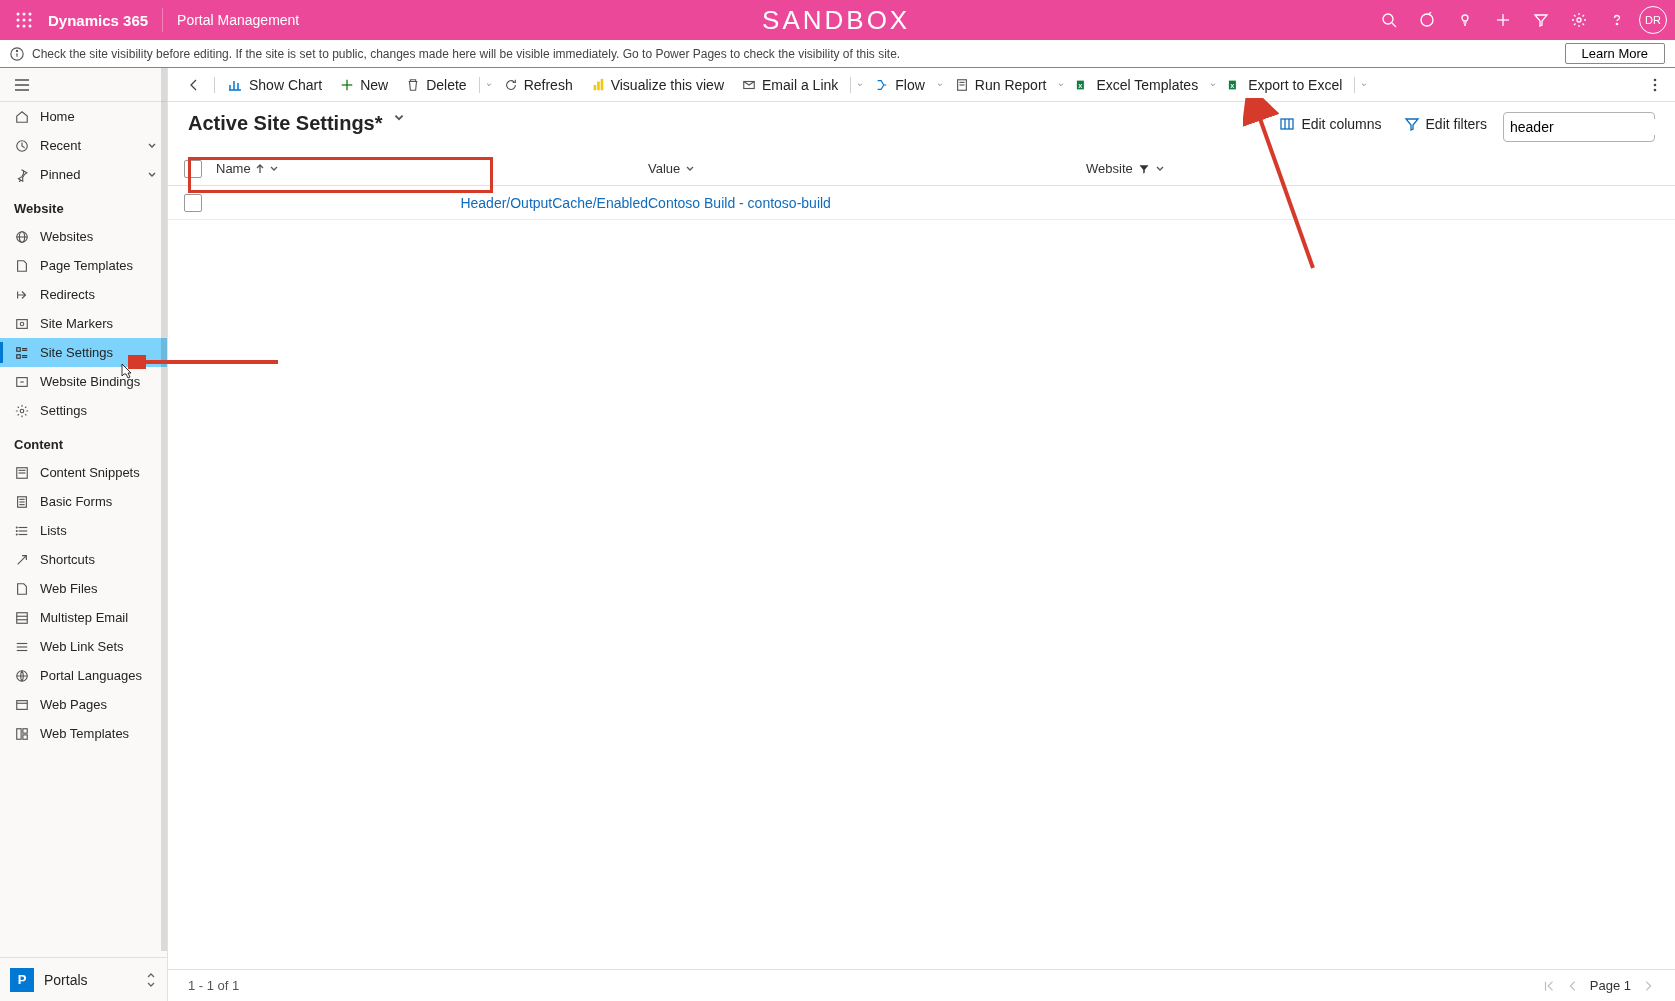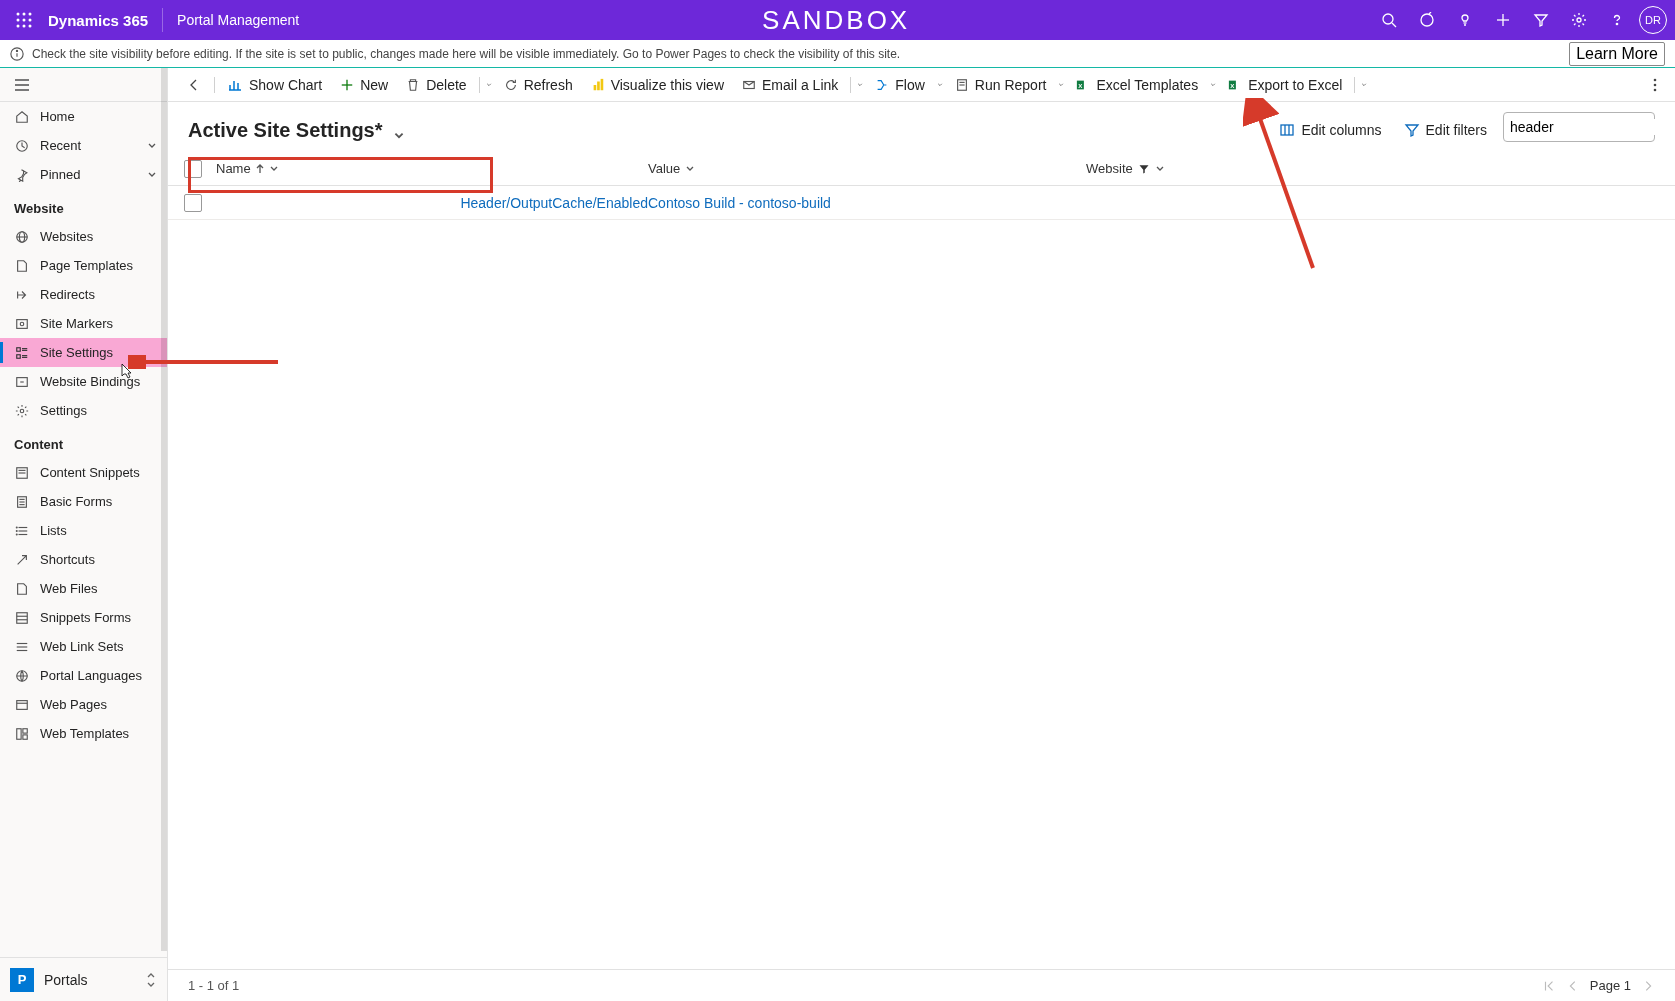--- a/index.html
+++ b/index.html
@@ -1,65 +1,65 @@
 <!DOCTYPE html>
 <html><head>
   <meta charset="utf-8">
   <style>
     * { box-sizing: border-box; margin: 0; padding: 0; }
     body { font-family: "Segoe UI", -apple-system, sans-serif; font-size: 14px; color: #242424; background: #fff; }
 
     
-    .top-header { height: 40px; background: #6d28d9; display: flex; align-items: center; color: #fff; padding: 0 8px; }
+    .top-header { height: 40px; background: #ec4899; display: flex; align-items: center; color: #fff; padding: 0 8px; }
     .waffle { width: 32px; height: 32px; display: flex; align-items: center; justify-content: center; cursor: pointer; }
     .brand { font-weight: 600; font-size: 15px; margin-left: 8px; }
     .divider-v { width: 1px; height: 24px; background: rgba(255,255,255,0.3); margin: 0 14px; }
     .app-name { font-size: 14px; color: #fff; }
     .sandbox { flex: 1; text-align: center; font-size: 26px; letter-spacing: 3px; font-weight: 300; }
     .header-icons { display: flex; align-items: center; gap: 6px; }
     .header-icon-btn { width: 32px; height: 32px; display: flex; align-items: center; justify-content: center; cursor: pointer; color: #fff; }
     .avatar { width: 28px; height: 28px; border-radius: 50%; border: 1px solid #fff; display: flex; align-items: center; justify-content: center; font-size: 11px; }
 
     
     .info-bar { height: 28px; border-bottom: 1px solid #14b8a6; display: flex; align-items: center; padding: 0 10px; font-size: 12px; color: #444; }
     .info-bar .info-icon { margin-right: 8px; }
     .info-bar .spacer { flex: 1; }
-    .learn-more-btn { border: 1px solid #888; background: #fff; padding: 2px 6px; font-size: 16px; border-radius: 2px; cursor: pointer; }
+    .learn-more-btn { border: 1px solid #888; background: #fff; padding: 2px 16px; font-size: 13px; border-radius: 2px; cursor: pointer; }
 
     
     .layout { display: flex; height: calc(100vh - 68px); min-height: 772px; }
 
     
     .sidebar { width: 168px; border-right: 1px solid #e1e1e1; display: flex; flex-direction: column; background: #faf9f8; position: relative; }
     .sidebar-inner { overflow-y: auto; flex: 1; }
     .sidebar-scrollbar-edge { position: absolute; right: 0; top: 0; bottom: 50px; width: 6px; background: rgba(0,0,0,0.12); }
     .sb-toggle { height: 34px; display: flex; align-items: center; padding-left: 14px; cursor: pointer; border-bottom: 1px solid #e1e1e1; }
     .sb-item { height: 29px; display: flex; align-items: center; padding: 0 10px 0 14px; cursor: pointer; font-size: 13px; color: #242424; }
-    .sb-item.active { background: #f9a8d4; position: relative; }
+    .sb-item.active { background: #7dd3fc; position: relative; }
     .sb-item.active::before { content:""; position:absolute; left:0; top:4px; bottom:4px; width:3px; background:#0078d4; }
     .sb-icon { width: 16px; height: 16px; margin-right: 10px; display: flex; align-items: center; justify-content: center; color:#555; flex-shrink:0; }
     .sb-chev { margin-left: auto; }
     .sb-group { font-weight: 600; font-size: 13px; padding: 12px 14px 6px; color:#242424; }
 
     .sb-footer { height: 44px; border-top: 1px solid #e1e1e1; display: flex; align-items: center; padding: 0 10px; background:#faf9f8; }
     .area-box { width: 24px; height: 24px; background:#0078d4; color:#fff; display:flex; align-items:center; justify-content:center; font-weight:600; margin-right:10px; font-size: 13px;}
     .sb-chev-updown { margin-left:auto; color:#666; }
 
     
     .content { flex:1; display:flex; flex-direction:column; position:relative; }
 
     
     .cmd-bar { height: 34px; border-bottom: 1px solid #e1e1e1; padding: 0 10px; display:flex; align-items:center; gap: 2px; }
     .cmd-btn { display:flex; align-items:center; gap:6px; padding: 4px 8px; font-size: 14px; cursor:pointer; border-radius:2px; }
     .cmd-sep { height: 16px; width: 1px; background:#d0d0d0; margin: 0 2px; }
     .cmd-chev { width:10px; display:flex; align-items:center; justify-content:center; cursor:pointer; padding: 4px 2px;}
     .cmd-overflow { margin-left:auto; }
 
     
-    .view-header { display:flex; align-items:flex-end; padding: 10px 20px; gap: 10px; }
+    .view-header { display:flex; align-items:flex-start; padding: 10px 20px; gap: 10px; }
     .view-title { font-size: 20px; font-weight:600; }
     .view-header .spacer { flex:1; }
     .pill-btn { display:flex; align-items:center; gap:6px; font-size:14px; cursor:pointer; padding:4px 6px; }
     .search-box { width: 152px; height: 30px; border: 1px solid #b3b3b3; border-radius:4px; display:flex; align-items:center; padding: 0 6px; }
     .search-box input { flex:1; border:none; outline:none; font-size:14px; }
 
     
     .grid { flex:1; overflow:auto; }
     .grid-header { height: 34px; border-bottom: 1px solid #e1e1e1; display:flex; align-items:center; font-size:13px; color:#333; padding: 0 10px; }
     .grid-row { height: 34px; border-bottom: 1px solid #edebe9; display:flex; align-items:center; font-size:14px; padding: 0 10px; }
@@ -334,21 +334,21 @@
           <span>Web Files</span>
         </div>
       <div class="sb-item">
           <span class="sb-icon">
             <svg width="14" height="14" viewBox="0 0 16 16" fill="none" stroke="#555" stroke-width="1.3">
               <rect x="2" y="2" width="12" height="12"></rect>
               <line x1="2" y1="6" x2="14" y2="6"></line>
               <line x1="2" y1="10" x2="14" y2="10"></line>
             </svg>
           </span>
-          <span>Snippets Forms</span>
+          <span>Multistep Email</span>
         </div>
       <div class="sb-item">
           <span class="sb-icon">
             <svg width="14" height="14" viewBox="0 0 16 16" fill="none" stroke="#555" stroke-width="1.3">
               <line x1="2" y1="4" x2="14" y2="4"></line>
               <line x1="2" y1="8" x2="14" y2="8"></line>
               <line x1="2" y1="12" x2="14" y2="12"></line>
             </svg>
           </span>
           <span>Web Link Sets</span>

